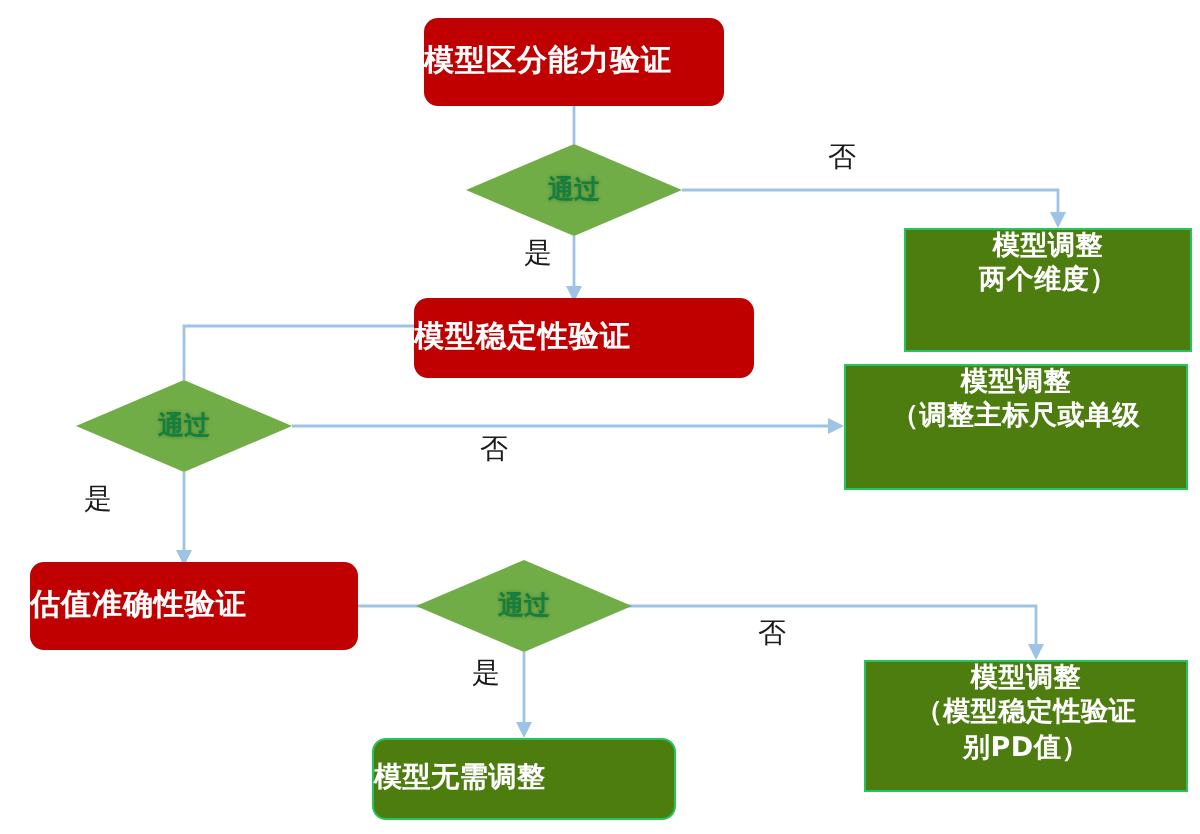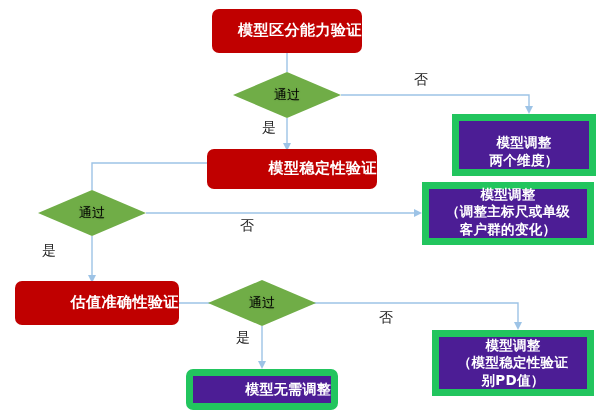--- a/index.html
+++ b/index.html
@@ -18,55 +18,55 @@
     position: absolute;
     left: 0; top: 0;
     width: 600px;
     height: 417px;
   }
   .node {
     position: absolute;
     box-sizing: border-box;
     display: flex;
     align-items: center;
-    justify-content: flex-end;
+    justify-content: flex-start;
     text-align: center;
     color: #ffffff;
     font-weight: bold;
     line-height: 1.28;
     z-index: 3;
   }
   .process-red {
     background: #C00000;
     border-radius: 7px;
     font-size: 15px;
     letter-spacing: 0.5px;
   }
   .process-blue {
-    background: #4c1d95;
-    border: 7px solid #22c55e;
+    background: #4d7c0f;
+    border: 1px solid #22c55e;
     font-size: 13.5px;
     letter-spacing: 0.3px;
   }
   .process-blue.rounded {
     border-radius: 7px;
     font-size: 14px;
   }
   .decision {
     position: absolute;
     z-index: 3;
     display: flex;
     align-items: center;
     justify-content: center;
   }
   .decision .dtext {
     position: relative;
     z-index: 4;
-    color: #000000;
-    font-weight: normal;
+    color: #15803d;
+    font-weight: bold;
     font-size: 13px;
     text-shadow: 0 0 2px rgba(0,0,0,0.25);
   }
   .edge-label {
     position: absolute;
     color: #1a1a1a;
     font-size: 14px;
     font-weight: normal;
     z-index: 4;
     line-height: 1;
@@ -137,21 +137,20 @@
     <polygon points="54,0 108,23 54,46 0,23" fill="#70AD47"></polygon>
   </svg>
   <span class="dtext">通过</span>
 </div>
 <div class="edge-label" style="left:240px; top:218px;">否</div>
 <div class="edge-label" style="left:42px; top:243px;">是</div>
 
 <div class="node process-blue" style="left:422px; top:182px; width:172px; height:63px; flex-direction:column;">
   <span>模型调整</span>
   <span>（调整主标尺或单级</span>
-  <span>客户群的变化）</span>
 </div>
 
 <div class="node process-red" style="left:15px; top:281px; width:164px; height:44px;">
   <span>估值准确性验证</span>
 </div>
 
 <div class="decision" style="left:208px; top:280px; width:108px; height:46px;">
   <svg width="108" height="46" viewBox="0 0 108 46" style="position:absolute;left:0;top:0;">
     <polygon points="54,0 108,23 54,46 0,23" fill="#70AD47"></polygon>
   </svg>

